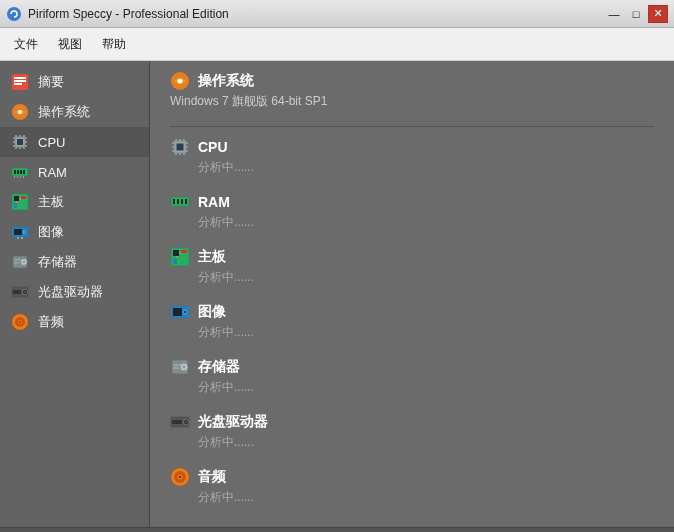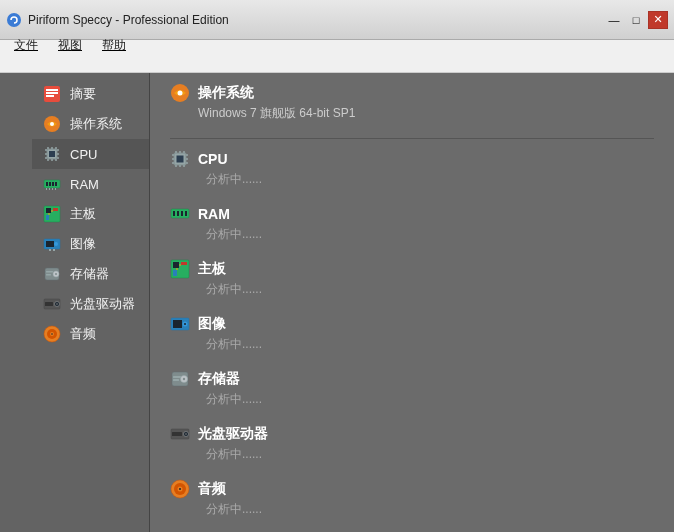--- a/index.html
+++ b/index.html
@@ -10,21 +10,21 @@
       background: #5a5a5a;
       overflow: hidden;
     }
 
     
     .title-bar {
       display: flex;
       align-items: center;
       justify-content: space-between;
       background: linear-gradient(to bottom, #e8e8e8, #d0d0d0);
-      height: 40px;
+      height: 28px;
       padding: 0 6px;
       border-bottom: 1px solid #aaa;
     }
     .title-left {
       display: flex;
       align-items: center;
       gap: 6px;
     }
     .title-icon {
       width: 16px;
@@ -47,26 +47,25 @@
       font-size: 11px;
       cursor: pointer;
       border: 1px solid transparent;
       background: transparent;
     }
     .title-btn.close { color: #fff; background: #c0392b; border-color: #a93226; }
 
     
     .menu-bar {
       display: flex;
-      align-items: flex-end;
+      align-items: center;
       background: #f0f0f0;
       height: 24px;
       padding: 16px 4px;
       border-bottom: 1px solid #ccc;
-      text-decoration: underline;
     }
     .menu-item {
       padding: 2px 10px;
       font-size: 12px;
       color: #222;
       cursor: pointer;
     }
 
     
     .main-layout {
@@ -85,21 +84,20 @@
       flex-direction: column;
     }
     .sidebar-item {
       display: flex;
       align-items: center;
       padding: 5px 10px;
       cursor: pointer;
       gap: 8px;
       color: #f0f0f0;
       font-size: 13px;
-      margin-left: 32px;
     }
     .sidebar-item.active { background: #555; }
     .sidebar-icon {
       width: 20px;
       height: 20px;
       display: flex;
       align-items: center;
       justify-content: center;
       flex-shrink: 0;
     }
@@ -126,27 +124,26 @@
 
     .section-title {
       font-size: 14px;
       font-weight: bold;
       color: #fff;
     }
 
     .section-subtitle {
       font-size: 12px;
       color: #ccc;
-      margin-left: 28px;
     }
 
     .section-analyzing {
       font-size: 12px;
       color: #aaa;
-      margin-left: 36px;
+      margin-left: 28px;
     }
 
     .section-icon {
       width: 20px;
       height: 20px;
       display: flex;
       align-items: center;
       justify-content: center;
       flex-shrink: 0;
     }

